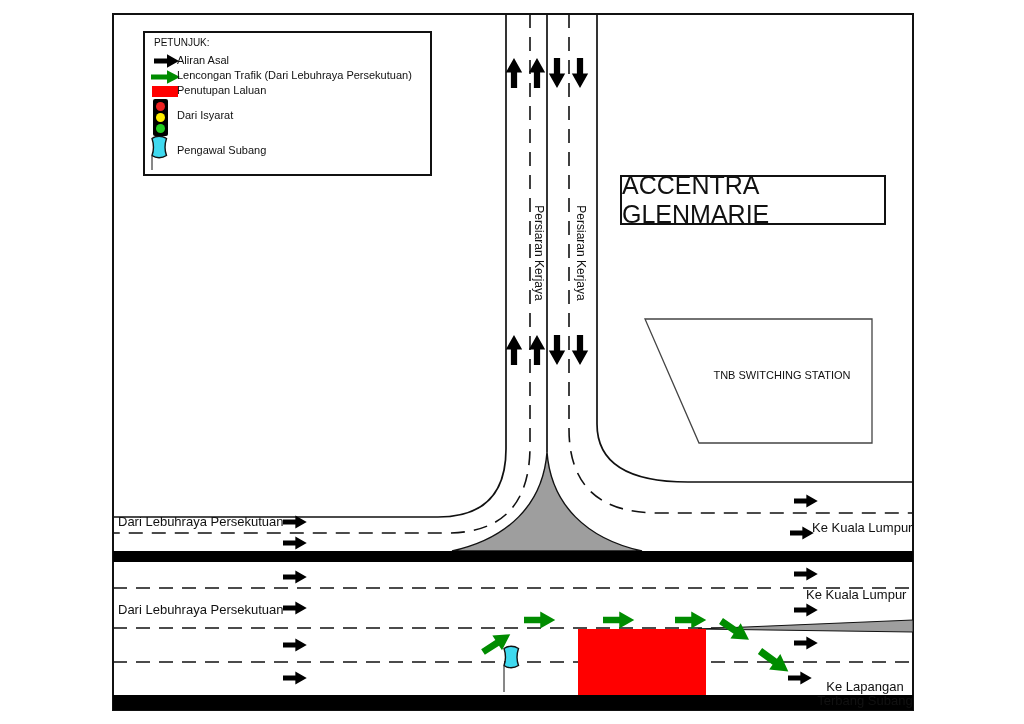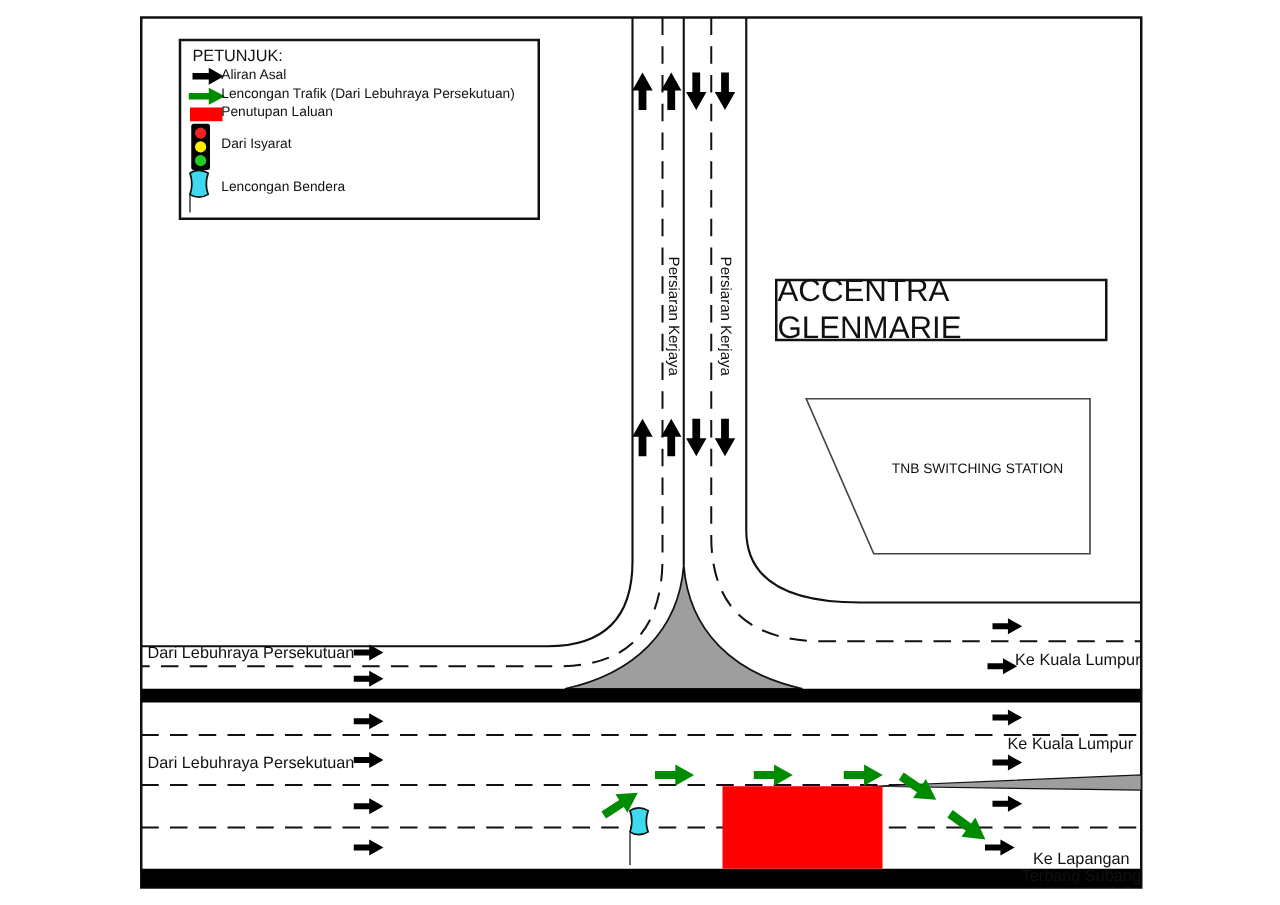--- a/index.html
+++ b/index.html
@@ -4,27 +4,27 @@
 <style>
   html,body{margin:0;padding:0;background:#fff;}
   #canvas{position:relative;width:1024px;height:724px;background:#fff;overflow:hidden;
           font-family:"Liberation Sans",sans-serif;color:#111;}
   .abs{position:absolute;}
   #roadsvg{position:absolute;left:0;top:0;}
   .lbl{position:absolute;white-space:nowrap;color:#111;}
   
   #legend{position:absolute;left:143px;top:31px;width:285px;height:141px;
           border:2px solid #111;background:#fff;}
-  #legend .lg-title{position:absolute;left:9px;top:4px;font-size:13px;}
+  #legend .lg-title{position:absolute;left:9px;top:4px;font-size:10px;}
   #legend .lg-label{position:absolute;left:32px;font-size:11px;white-space:nowrap;}
   .tl-box{position:absolute;left:8px;top:66px;width:15px;height:37px;background:#000;border-radius:2px;}
   .tl-dot{position:absolute;left:3px;width:9px;height:9px;border-radius:50%;}
   
   #accentra{position:absolute;left:620px;top:175px;width:262px;height:46px;border:2px solid #111;
-            display:flex;align-items:center;justify-content:center;font-size:25px;background:#fff;margin-top:48px;}
+            display:flex;align-items:center;justify-content:center;font-size:25px;background:#fff;}
   .rot90{transform:rotate(90deg);transform-origin:center center;text-align:center;}
 </style>
 </head>
 <body>
 
 <div id="canvas">
 
   <svg id="roadsvg" width="1024" height="724" viewBox="0 0 1024 724">
     <defs>
       <path id="arr" d="M0,-2.6 L13,-2.6 L13,-6.8 L25,0 L13,6.8 L13,2.6 L0,2.6 Z"></path>
@@ -108,21 +108,21 @@
       <div class="tl-dot" style="top:3px;background:#EE2222;"></div>
       <div class="tl-dot" style="top:14px;background:#FFEE00;"></div>
       <div class="tl-dot" style="top:25px;background:#22CC22;"></div>
     </div>
     <div class="lg-label" style="top:76px;">Dari Isyarat</div>
 
     <svg class="abs" style="left:5px;top:103px;" width="24" height="36" viewBox="0 0 24 36">
       <path d="M2,20 L2,34" stroke="#111" stroke-width="1" fill="none"></path>
       <path d="M2,2.5 C6,-0.5 12,-0.5 16.5,2.5 C14.5,8.5 14.5,14 16.5,19.5 C12,22.5 6,22.5 2,19.5 C4,14 4,8.5 2,2.5 Z" fill="#3FD9EF" stroke="#111" stroke-width="1.4"></path>
     </svg>
-    <div class="lg-label" style="top:111px;">Lencongan Bendera</div>
+    <div class="lg-label" style="top:111px;">Pengawal Subang</div>
   </div>
 
   <div id="accentra">
     <span>ACCENTRA GLENMARIE</span>
   </div>
   <div class="lbl" style="left:677px;top:369px;width:210px;text-align:center;font-size:11px;">TNB SWITCHING STATION</div>
 
   <div class="lbl rot90" style="left:484px;top:246px;width:110px;font-size:12px;">Persiaran Kerjaya</div>
   <div class="lbl rot90" style="left:526px;top:246px;width:110px;font-size:12px;">Persiaran Kerjaya</div>
 

